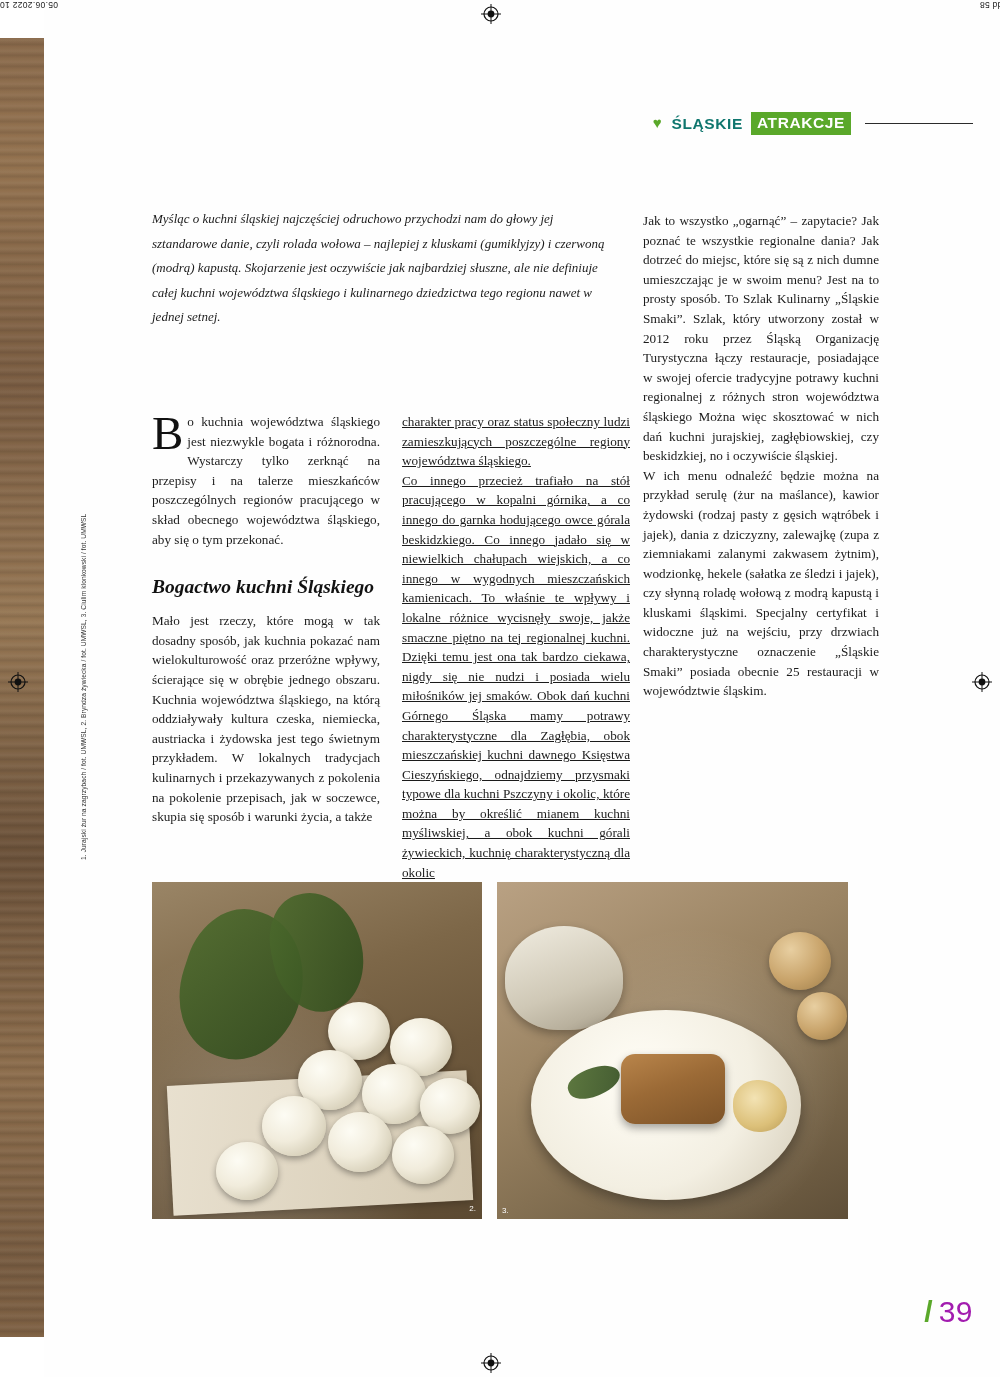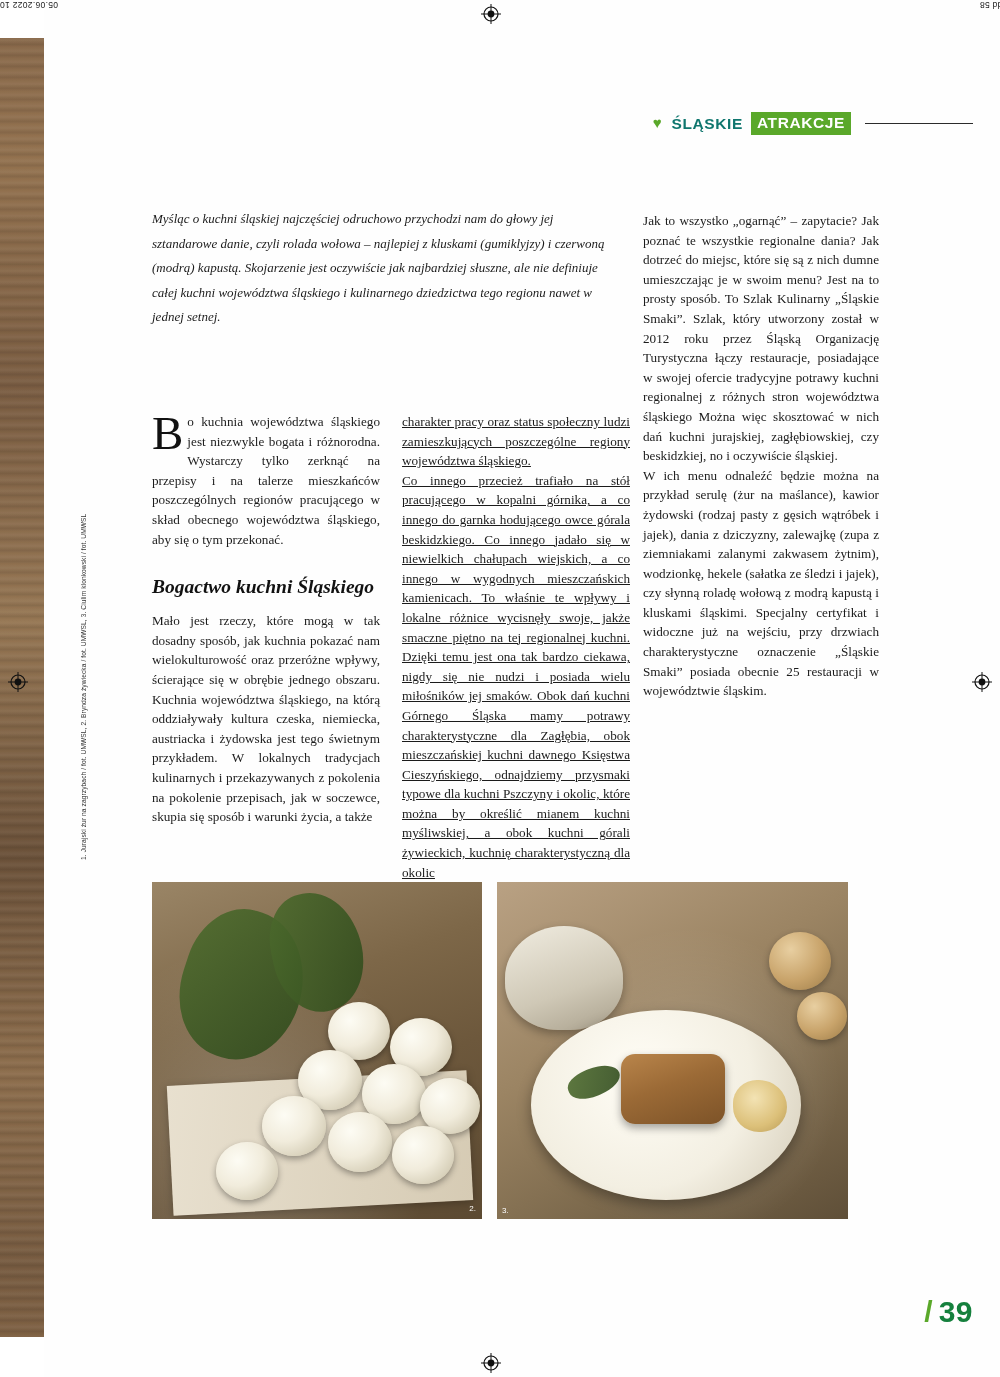--- a/index.html
+++ b/index.html
@@ -292,22 +292,22 @@
   }
   .folio-slash {
     font-family: "Liberation Sans", sans-serif;
     font-size: 30px;
     color: #5aa82a;
     font-weight: bold;
   }
   .folio-num {
     font-family: "Liberation Sans", sans-serif;
     font-size: 30px;
-    font-weight: bold;
-    color: #15803d;
+    font-weight: normal;
+    color: #a21caf;
     letter-spacing: .5px;
   }
 </style>
 </head>
 <body>
 
 <div class="page">
 
   <div class="left-strip"></div>
   <div class="strip-white-top"></div>

